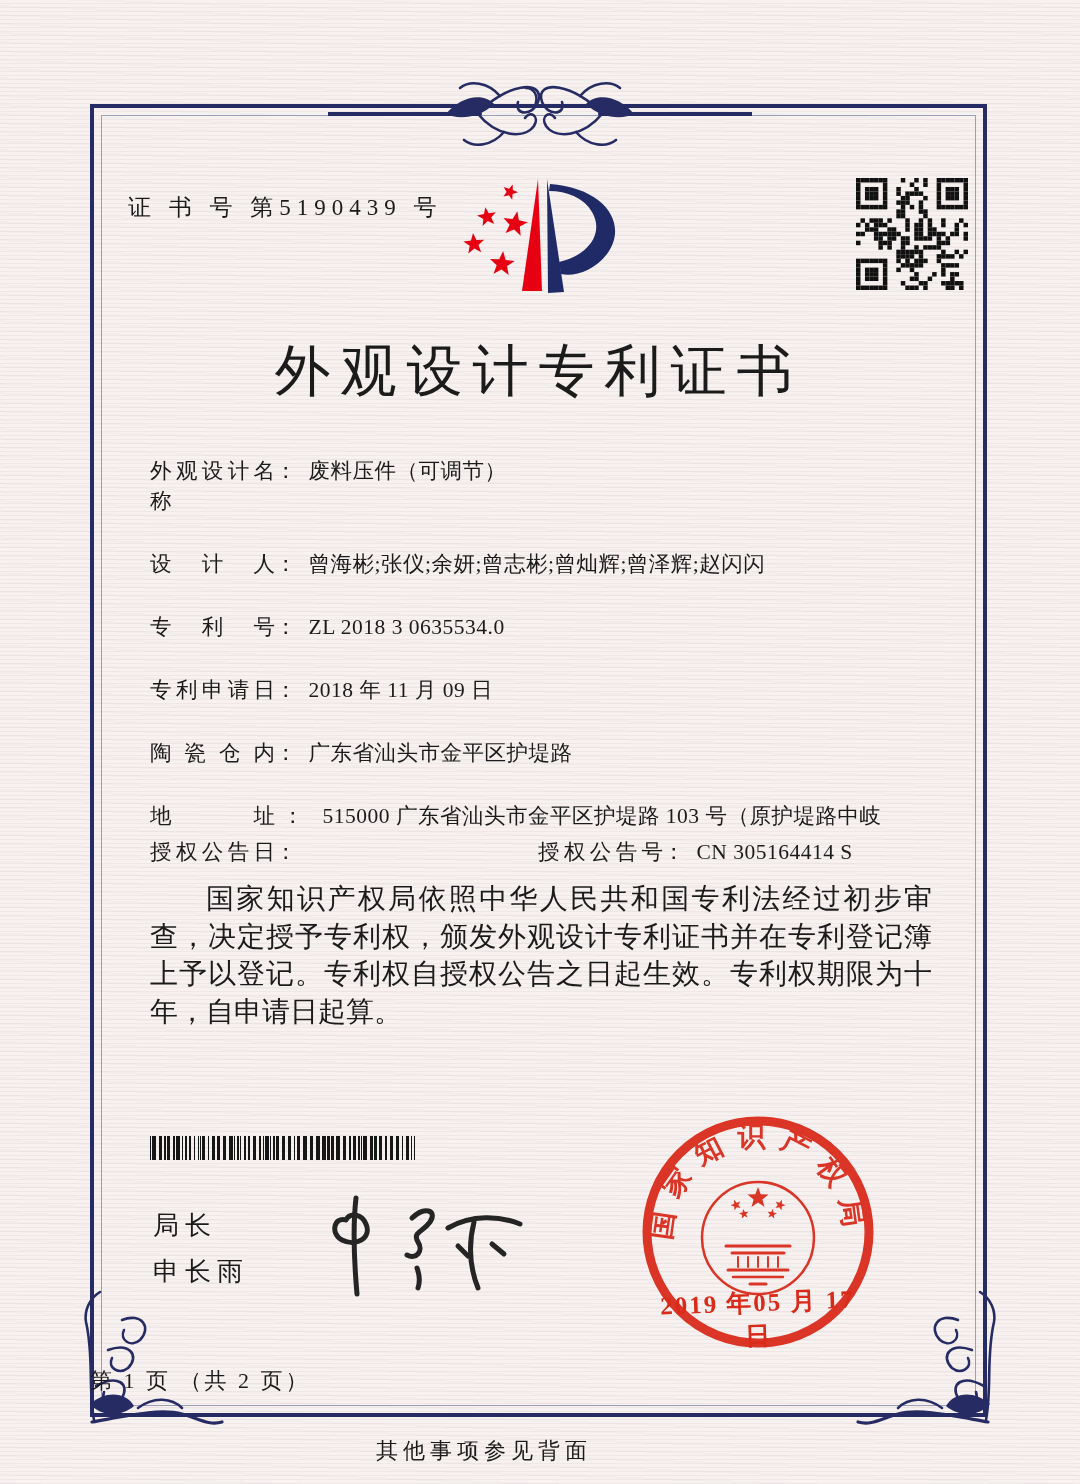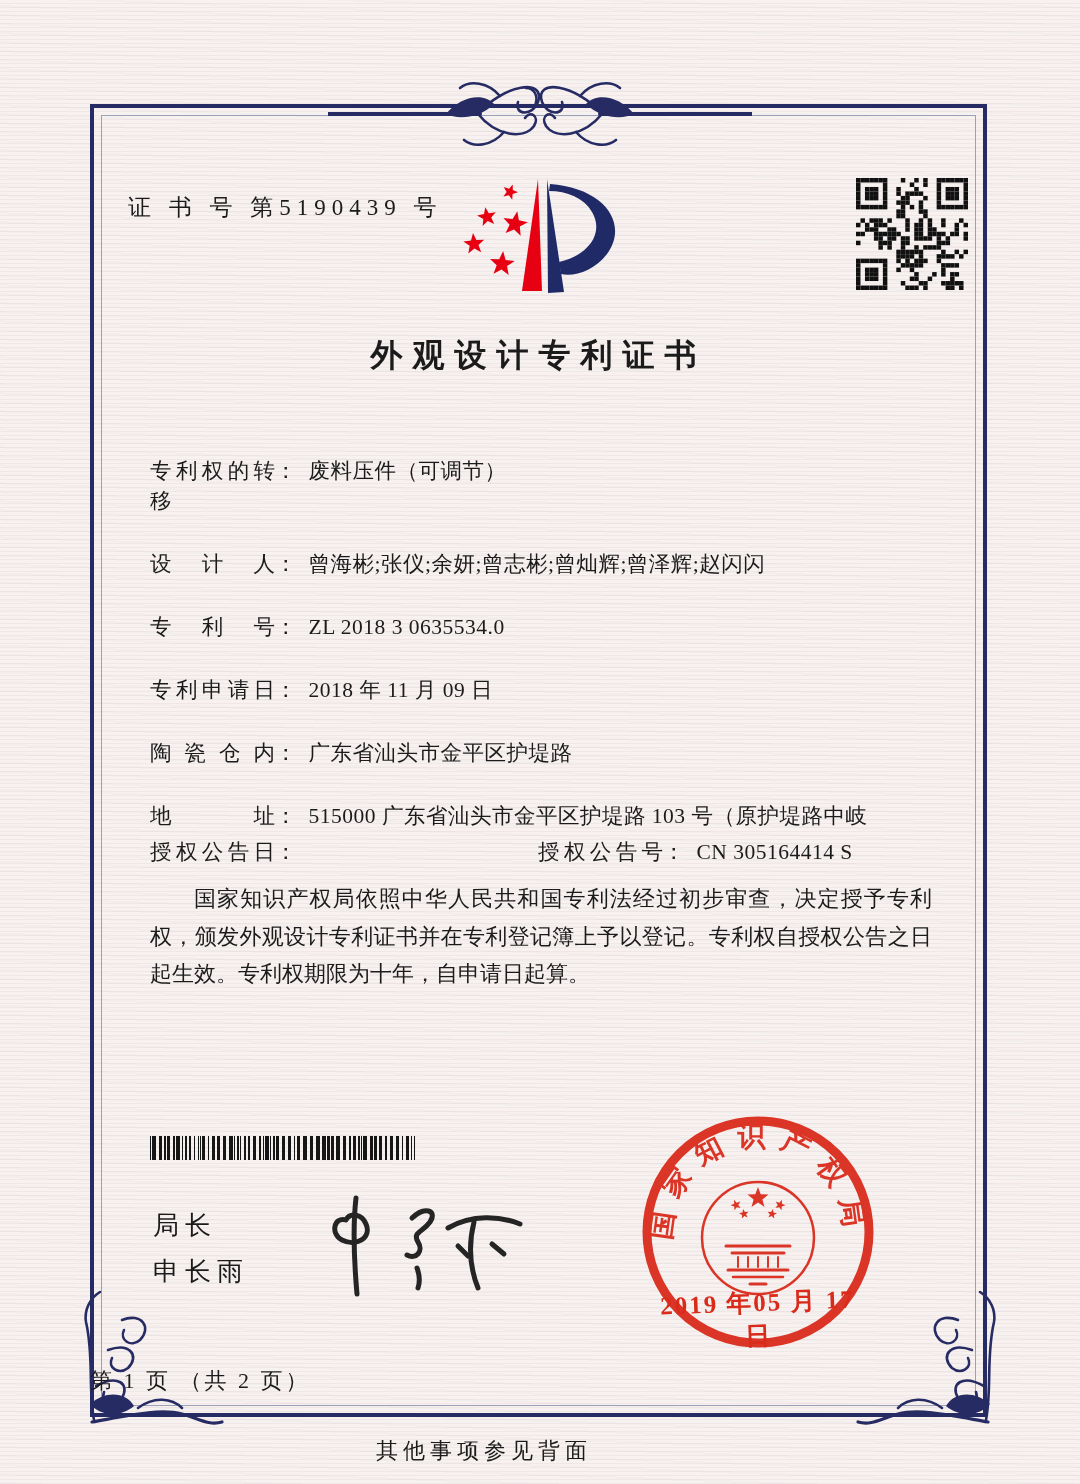--- a/index.html
+++ b/index.html
@@ -22,33 +22,33 @@
   .frame-outer{left:90px;top:104px;width:897px;height:1313px;border:4px solid var(--navy);}
   .frame-inner{left:101px;top:115px;width:875px;height:1291px;border:1px solid var(--inner-line);}
   .ornament{color:var(--navy);}
   .top-ornament{left:328px;top:66px;width:424px;height:96px;}
   .corner-bl{left:74px;top:1282px;width:150px;height:148px;}
   .corner-br{right:74px;top:1282px;width:150px;height:148px;transform:scaleX(-1);}
   
   .cert-no{left:128px;top:170px;font-size:23px;letter-spacing:6px;margin-top:22px;}
   .logo{left:447px;top:160px;width:195px;height:158px;}
   .qr{left:856px;top:178px;width:112px;height:112px;}
-  .title{left:90px;width:897px;top:334px;text-align:center;font-size:32px;font-weight:700;letter-spacing:10px;}
+  .title{left:90px;width:897px;top:334px;text-align:center;font-size:56px;font-weight:400;letter-spacing:10px;}
   
   .fields{left:150px;top:456px;width:742px;font-size:21.5px;line-height:30px;}
   .frow{display:flex;margin-bottom:33px;}
   .lbl{flex:none;width:125px;text-align:justify;text-align-last:justify;}
   .colon{flex:none;}
   .val{flex:1;margin-left:12px;letter-spacing:.5px;}
   .val .vline{display:block;}
-  .frow.address{margin-bottom:6px;}
+  .frow.address{margin-bottom:6px;gap:7px;}
   .pair1{flex:none;width:388px;display:flex;}
   .pair2{flex:1;display:flex;}
   
-  .paras{left:150px;top:880px;width:782px;font-size:22px;line-height:37.5px;text-align:justify;}
+  .paras{left:150px;top:880px;width:782px;font-size:28px;line-height:37.5px;text-align:justify;}
   .paras p{text-indent:2em;}
   
   .barcode{left:150px;top:1136px;width:272px;height:24px;}
   .officer-role{left:153px;top:1208px;font-size:26px;letter-spacing:6px;}
   .officer-name{left:153px;top:1254px;font-size:26px;letter-spacing:6px;}
   .signature{left:316px;top:1188px;width:215px;height:118px;color:#141414;}
   .seal{left:638px;top:1112px;width:240px;height:240px;opacity:.94;}
   .seal svg{position:absolute;left:0;top:0;}
   .seal-date{left:648px;top:1286px;width:220px;text-align:center;font-size:25px;font-weight:700;
     color:var(--seal-red);letter-spacing:2px;transform:rotate(-2deg);}
@@ -391,21 +391,21 @@
     <rect x="15" y="24" width="1" height="1" fill="#101010"></rect>
     <rect x="20" y="24" width="1" height="1" fill="#101010"></rect>
     <rect x="21" y="24" width="1" height="1" fill="#101010"></rect>
     <rect x="23" y="24" width="1" height="1" fill="#101010"></rect>
   </svg>
 
 <h1 class="abs title">外观设计专利证书</h1>
 
 <div class="abs fields">
   <div class="frow">
-    <span class="lbl">专利权的转移</span>
+    <span class="lbl">外观设计名称</span>
       <span class="colon">：</span>
     <span class="val">废料压件（可调节）</span>
   </div>
   <div class="frow">
     <span class="lbl">设计人</span>
       <span class="colon">：</span>
     <span class="val">曾海彬;张仪;余妍;曾志彬;曾灿辉;曾泽辉;赵闪闪</span>
   </div>
   <div class="frow">
     <span class="lbl">专利号</span>

